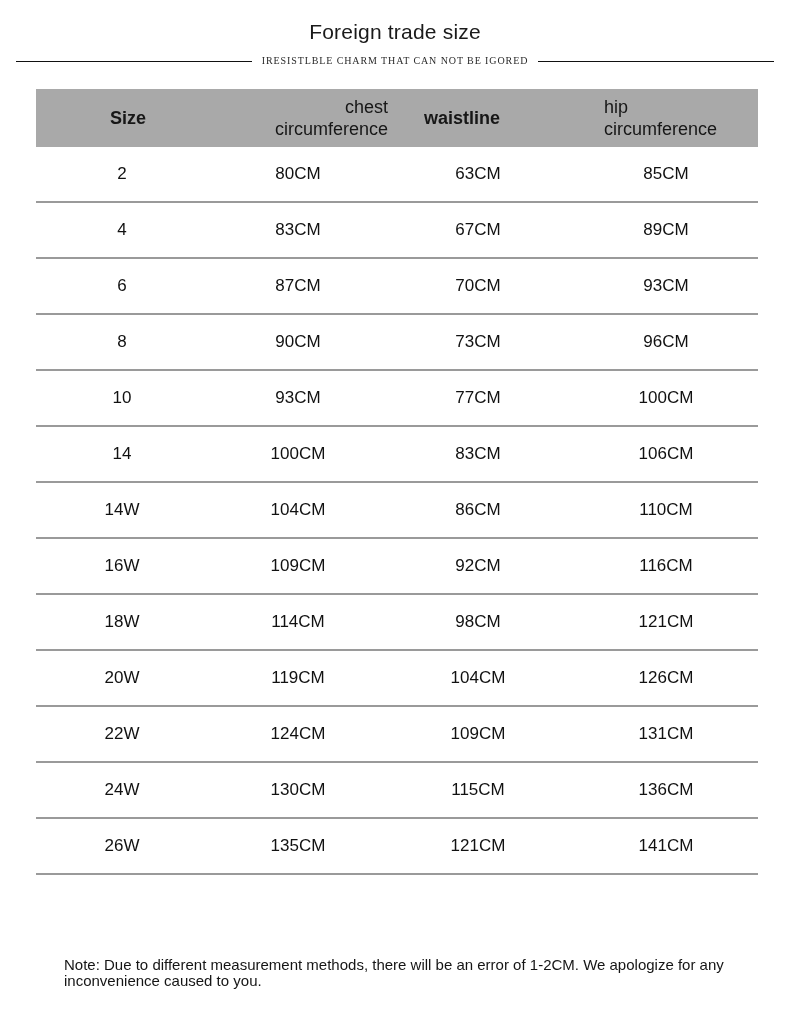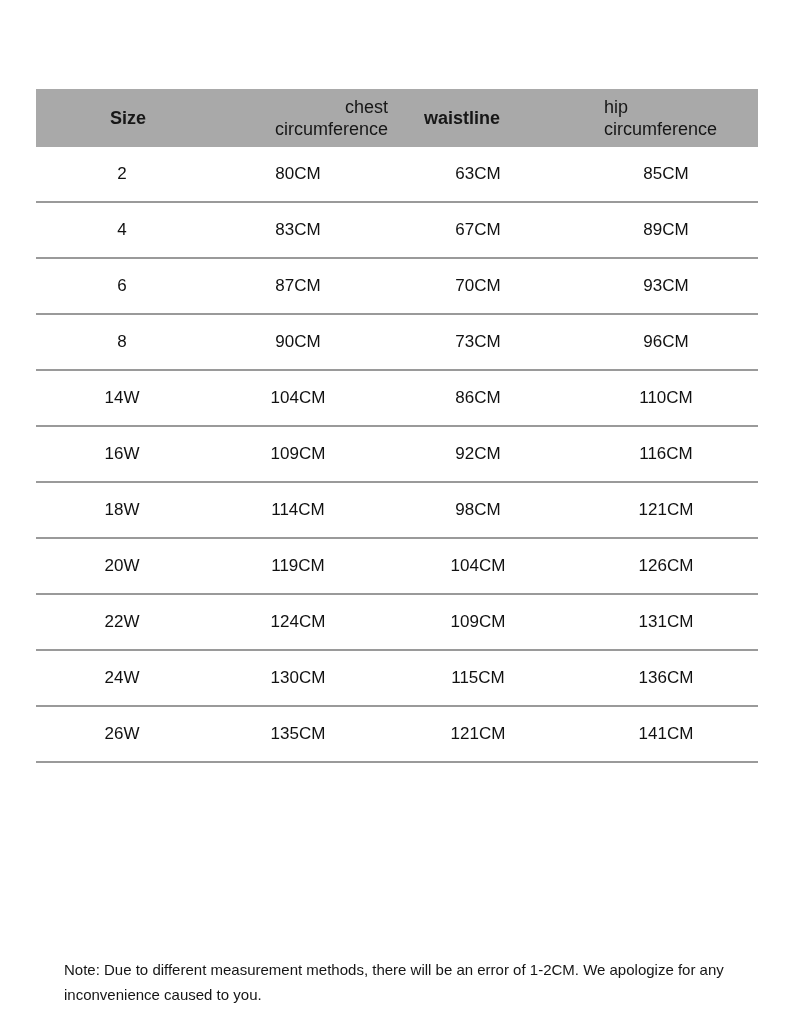--- a/index.html
+++ b/index.html
@@ -113,29 +113,38 @@
   tbody td.col-waist { padding-left: 4px; }
   tbody td.col-hip   { padding-left: 10px; }
 
   
   .note {
     position: absolute;
     left: 64px;
     top: 957px;
     width: 690px;
     font-size: 15px;
-    line-height: 25px;
+    line-height: 16px;
     color: #151515;
   }
 </style>
 </head>
 <body>
 
 <div class="page">
 
+  <div class="title-block">
+    <div class="main-title">Foreign trade size</div>
+
+    <div class="subtitle-row">
+      <span class="rule rule-left"></span>
+      <span class="subtitle">IRESISTLBLE CHARM  THAT  CAN NOT  BE IGORED</span>
+      <span class="rule rule-right"></span>
+    </div>
+  </div>
 
   <div class="table-wrap">
     <table class="size-table">
       <colgroup>
         <col class="c-size">
           <col class="c-chest">
           <col class="c-waist">
           <col class="c-hip">
       </colgroup>
       <thead>
@@ -175,20 +184,32 @@
             <td class="col-waist">70CM</td>
             <td class="col-hip">93CM</td>
           </tr>
           <tr>
             <td class="col-size">8</td>
             <td class="col-chest">90CM</td>
             <td class="col-waist">73CM</td>
             <td class="col-hip">96CM</td>
           </tr>
           <tr>
+            <td class="col-size">10</td>
+            <td class="col-chest">93CM</td>
+            <td class="col-waist">77CM</td>
+            <td class="col-hip">100CM</td>
+          </tr>
+          <tr>
+            <td class="col-size">14</td>
+            <td class="col-chest">100CM</td>
+            <td class="col-waist">83CM</td>
+            <td class="col-hip">106CM</td>
+          </tr>
+          <tr>
             <td class="col-size">14W</td>
             <td class="col-chest">104CM</td>
             <td class="col-waist">86CM</td>
             <td class="col-hip">110CM</td>
           </tr>
           <tr>
             <td class="col-size">16W</td>
             <td class="col-chest">109CM</td>
             <td class="col-waist">92CM</td>
             <td class="col-hip">116CM</td>

